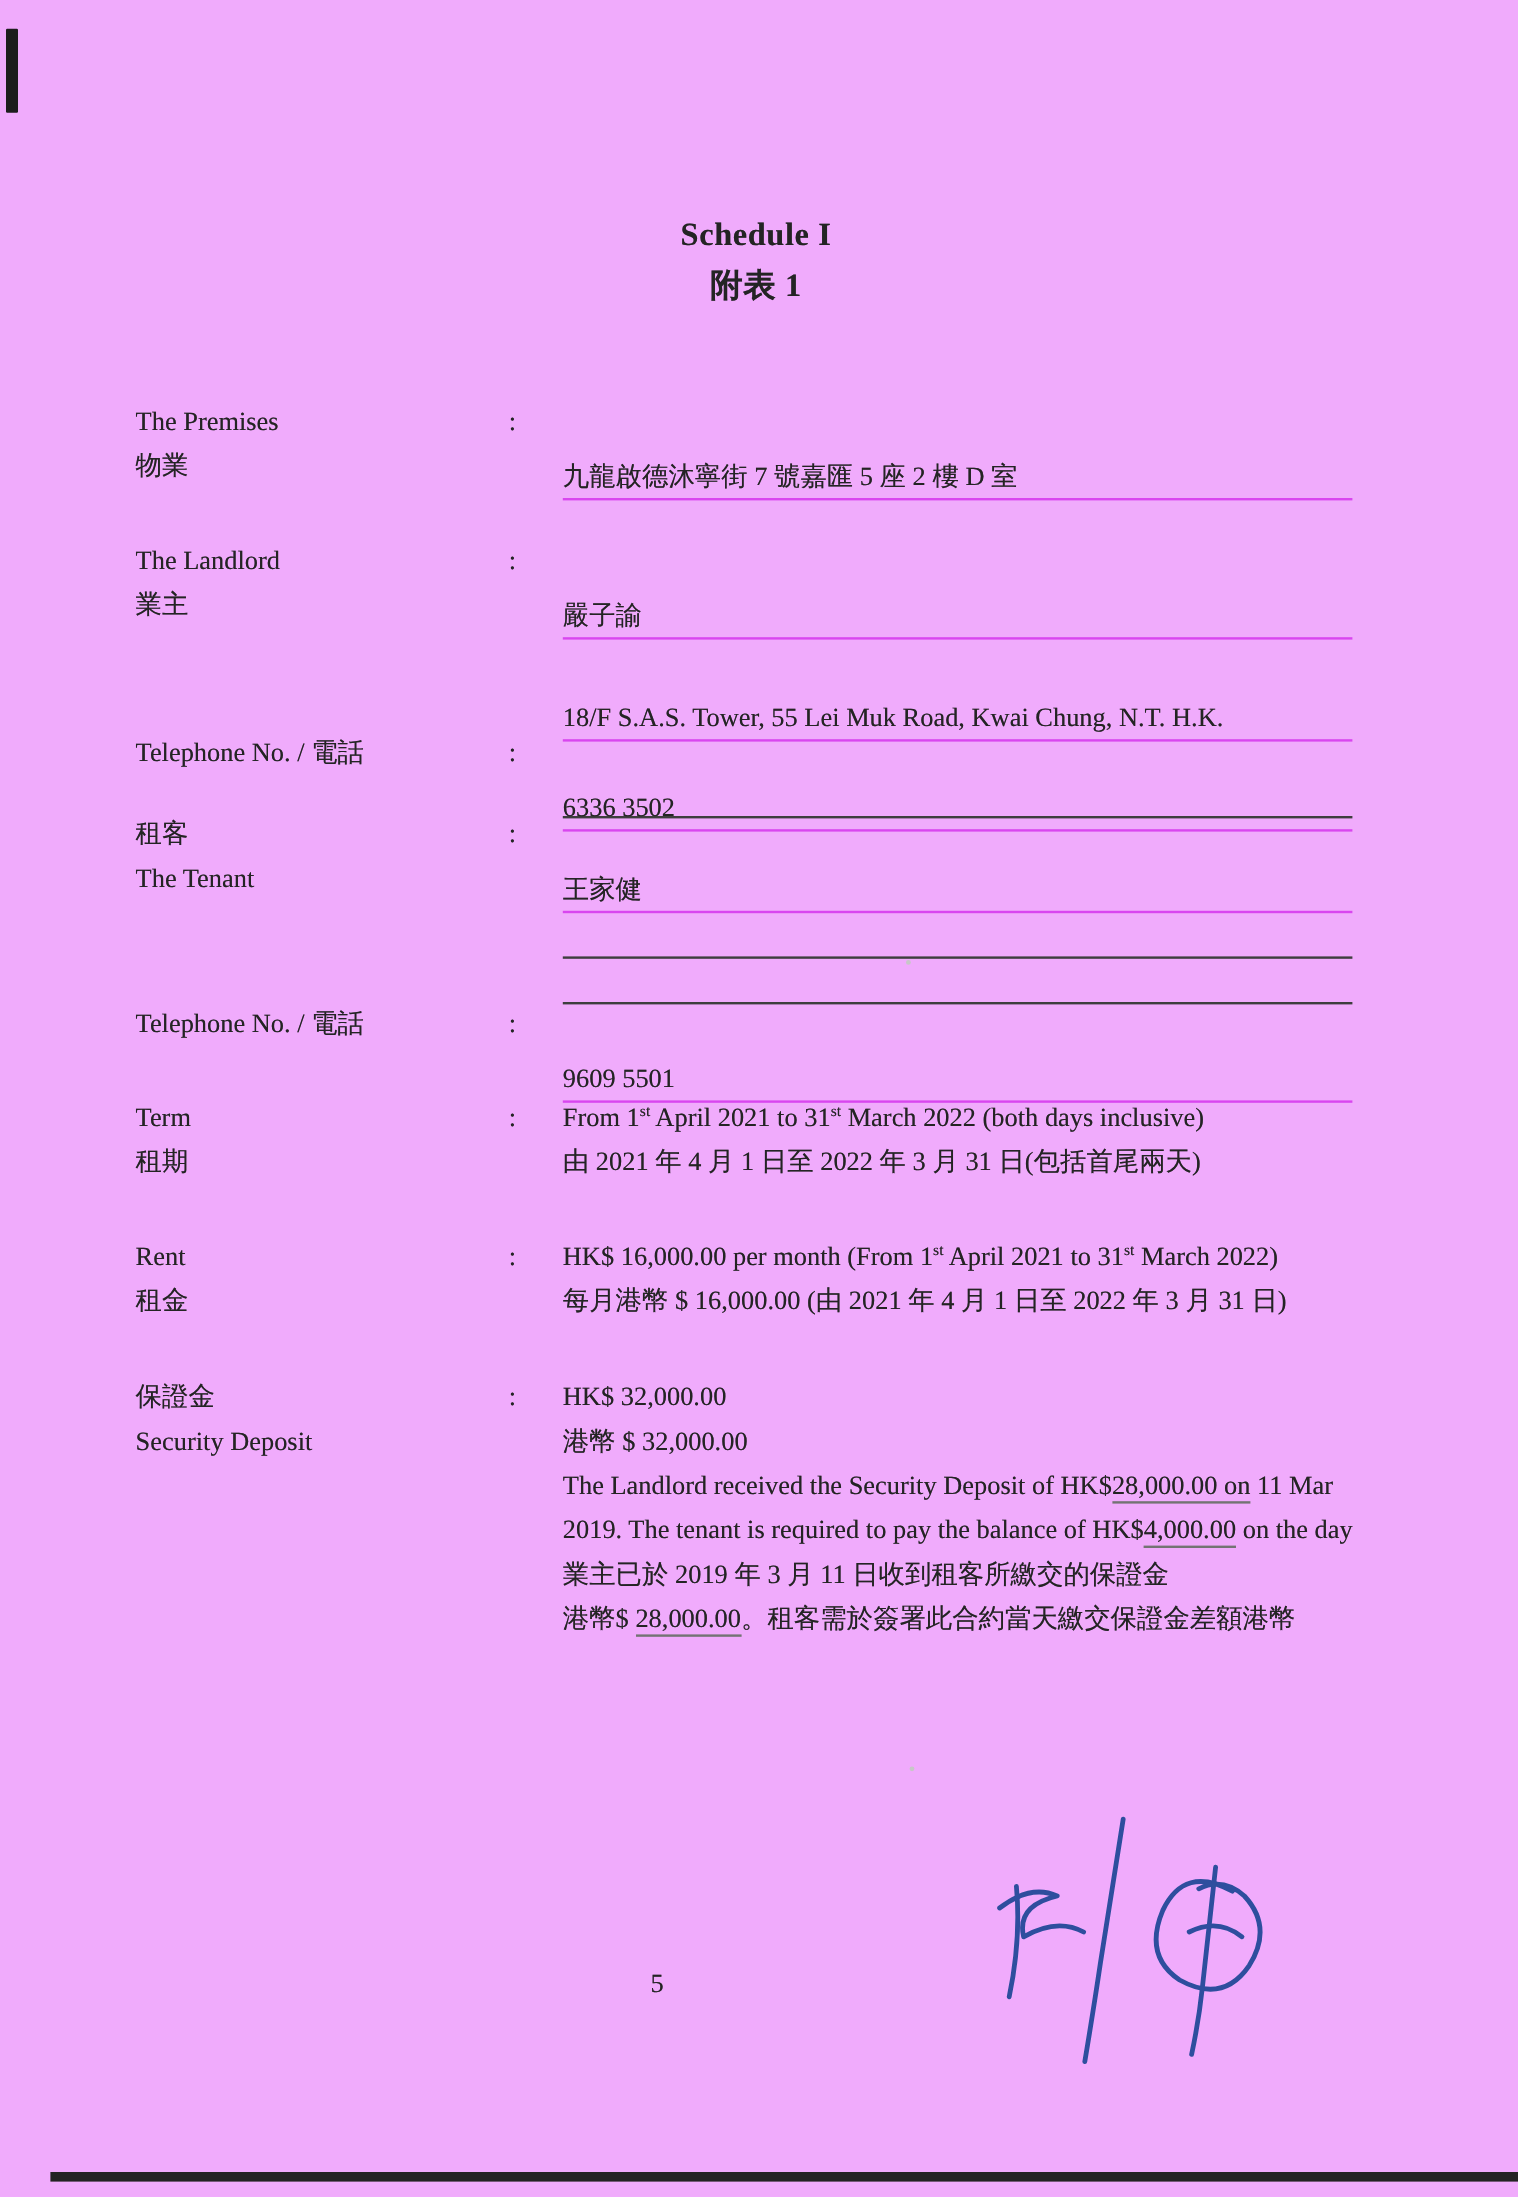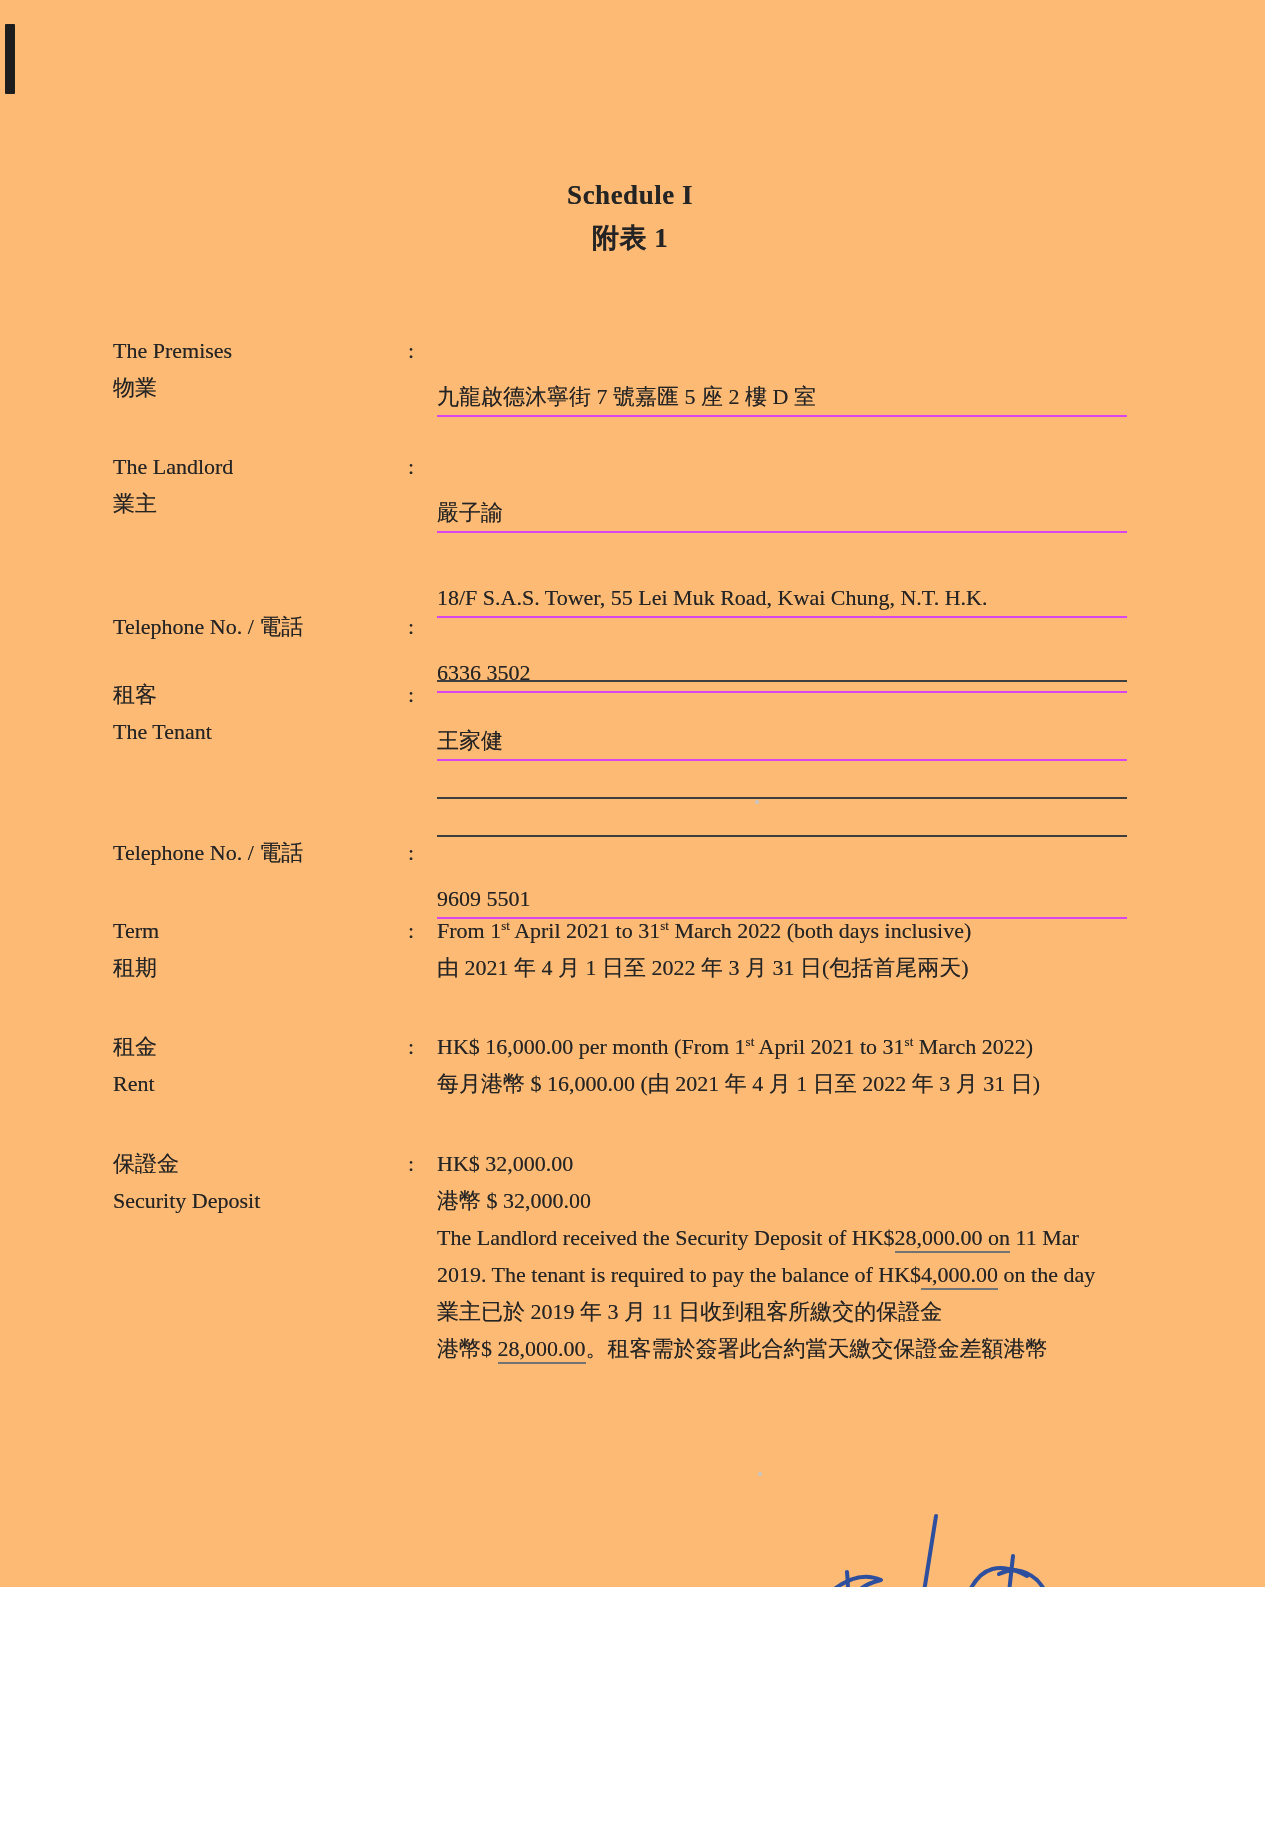--- a/index.html
+++ b/index.html
@@ -1,27 +1,27 @@
 <!DOCTYPE html>
 <html><head>
 <meta charset="utf-8">
 <style>
   html,body { margin:0; padding:0; background:#ffffff; }
   .scan {
-    position:relative; width:1265px; height:1587px;
-    background:#fdba74;
+    position:relative; width:1265px; height:1831px;
+    background:#f0abfc;
     font-family:"Liberation Serif","DejaVu Serif","DejaVu Sans",serif;
     color:#242424; overflow:hidden;
     text-shadow:0 0 0.5px rgba(40,40,40,.55);
   }
   .title {
     position:absolute; left:10px; width:1240px; text-align:center;
     font-size:27px; font-weight:bold; letter-spacing:.5px;
   }
-  .row { position:absolute; left:113px; width:1014px; display:flex; align-items:flex-start; }
+  .row { position:absolute; left:113px; width:1014px; display:flex; align-items:flex-start;gap:16px; }
   .labels { width:295px; flex:none; }
   .labels .line { font-size:22px; }
   .colon { width:29px; flex:none; font-size:22px; line-height:37px; }
   .value { flex:1; width:690px; }
   .line { height:37px; line-height:37px; font-size:22px; white-space:nowrap; }
   .u-line { height:35px; line-height:33px; border-bottom:2px solid #d946ef; margin-bottom:2px;margin-top:48px; }
   .blank-sp { height:34px; border-bottom:2px solid #3e3e3e; margin-bottom:2px; }
   sup { font-size:13px; line-height:0; }
   .seg-u { border-bottom:2px solid #737373; padding-bottom:1px; }
   .pgnum { position:absolute; font-size:22px; }
@@ -108,22 +108,22 @@
     </div>
     <div class="colon">:</div>
     <div class="value">
       <div class="line"><span>From 1</span><sup>st</sup><span> April 2021 to 31</span><sup>st</sup><span> March 2022 (both days inclusive)</span></div>
       <div class="line">由 2021 年 4 月 1 日至 2022 年 3 月 31 日(包括首尾兩天)</div>
     </div>
   </div>
 
   <div class="row" style="top:1028px;">
     <div class="labels">
+      <div class="line">Rent</div>
       <div class="line">租金</div>
-      <div class="line">Rent</div>
     </div>
     <div class="colon">:</div>
     <div class="value">
       <div class="line"><span>HK$ 16,000.00 per month (From 1</span><sup>st</sup><span> April 2021 to 31</span><sup>st</sup><span> March 2022)</span></div>
       <div class="line">每月港幣 $ 16,000.00 (由 2021 年 4 月 1 日至 2022 年 3 月 31 日)</div>
     </div>
   </div>
 
   <div class="row" style="top:1145px;">
     <div class="labels">

